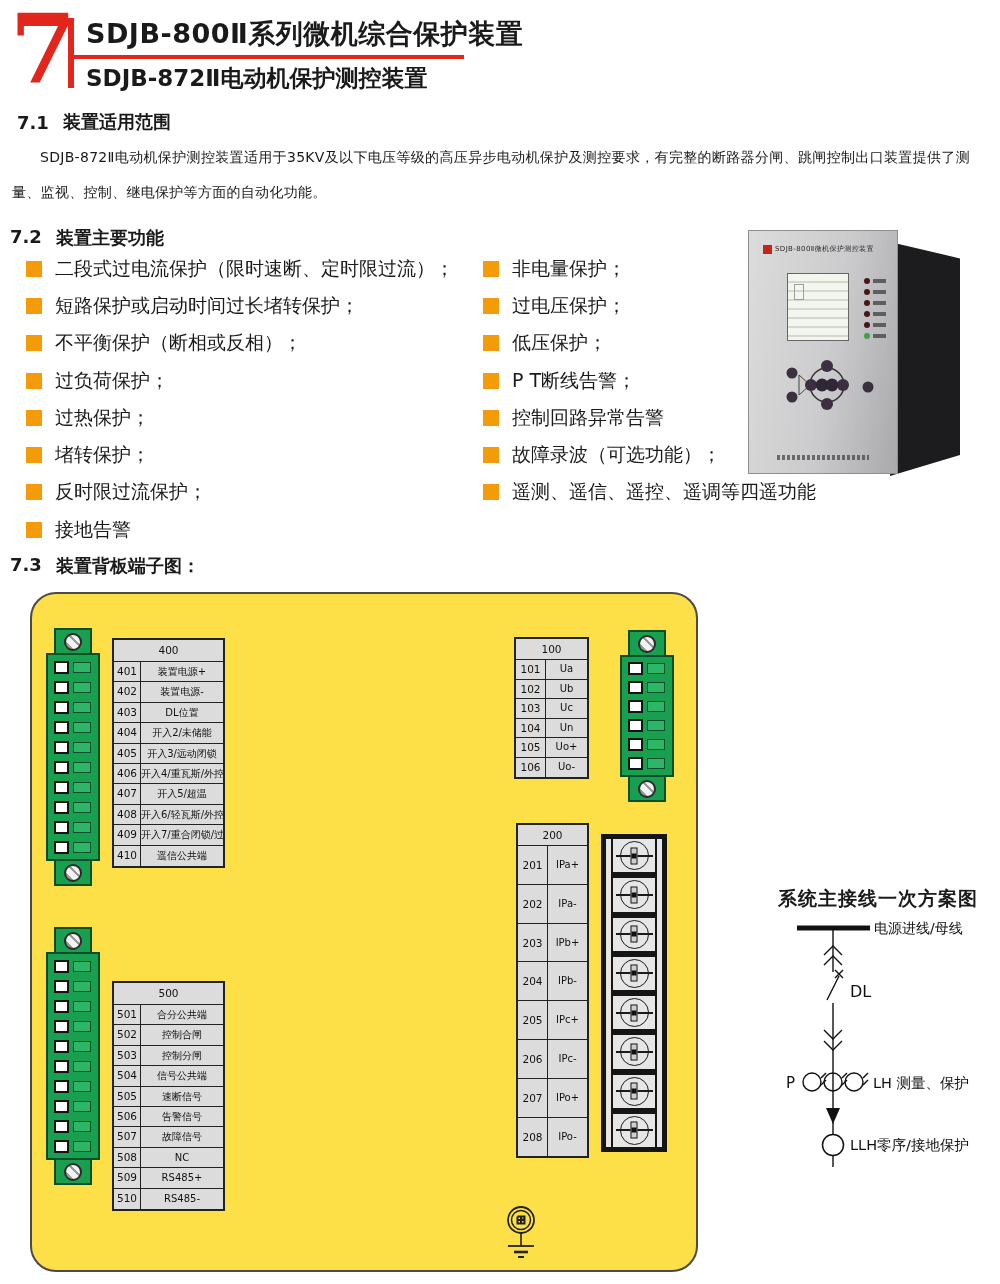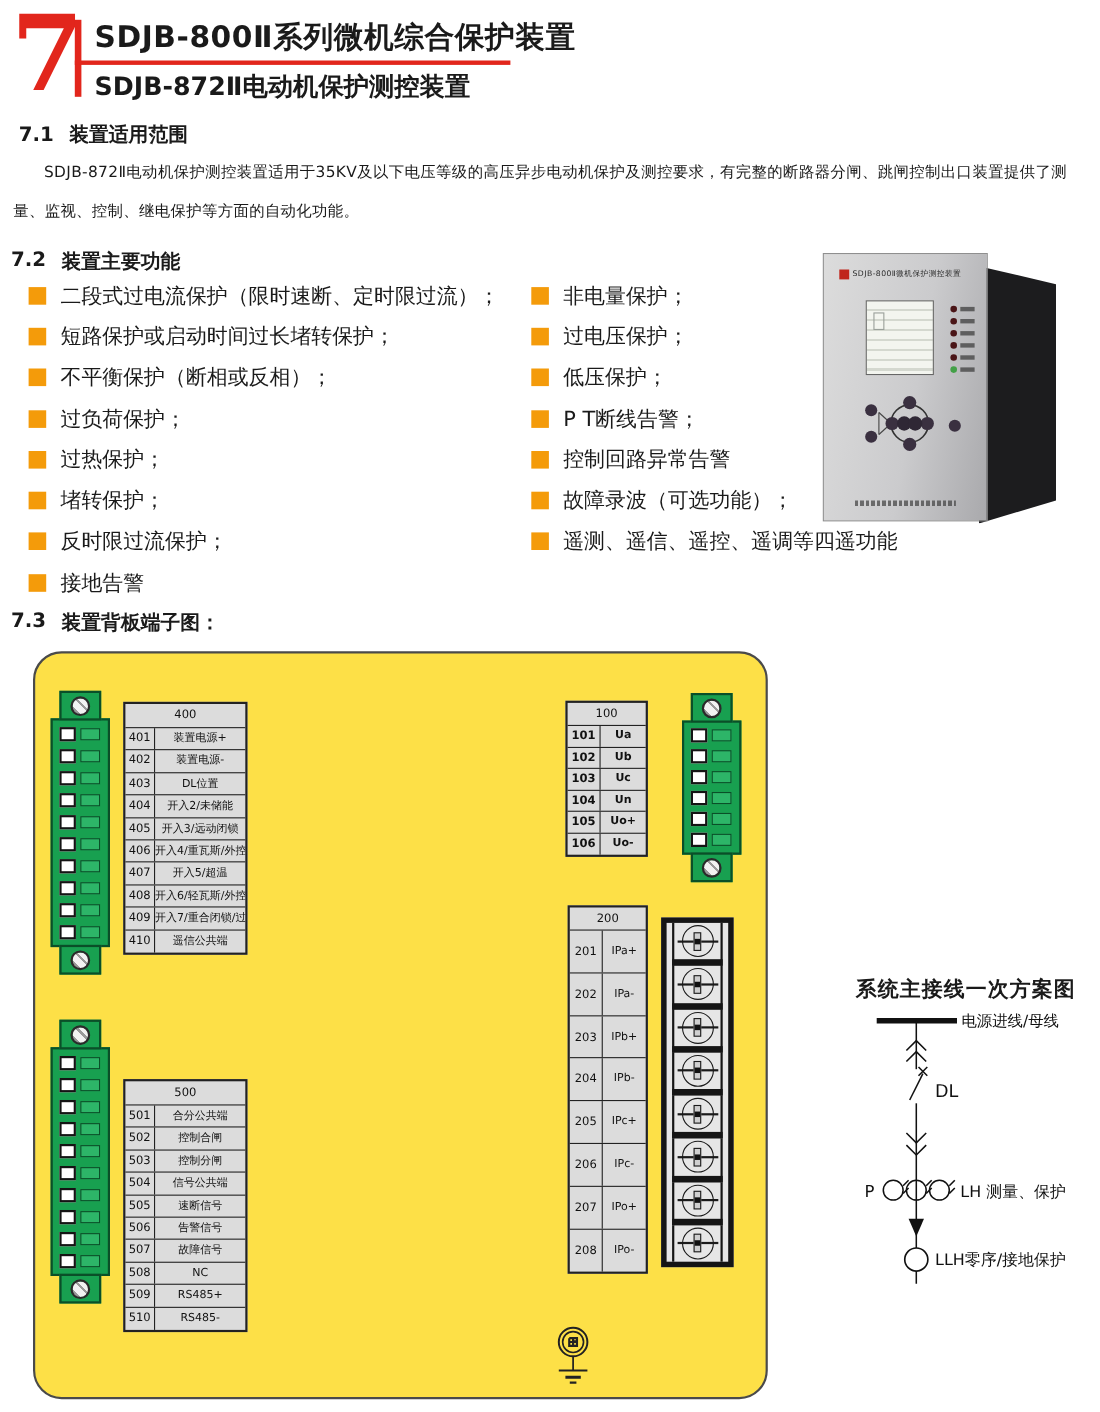--- a/index.html
+++ b/index.html
@@ -67,21 +67,21 @@
   .ttable{position:absolute;background:#dcdcdc;border:2px solid #222;box-sizing:border-box;
     font-size:10.5px;color:#111;}
   .thead{border-bottom:1.5px solid #222;text-align:center;}
   .trow{display:flex;border-bottom:1.5px solid #222;box-sizing:border-box;align-items:stretch;}
   .trow:last-child{border-bottom:none;}
   .tnum{flex:0 0 26px;border-right:1.5px solid #222;text-align:center;}
   .tlabel{flex:1;text-align:center;white-space:nowrap;overflow:hidden;font-size:10px;}
   .tt-400 .thead,.tt-500 .thead{height:21px;line-height:21px;}
   .tt-400 .trow,.tt-500 .trow{height:20.4px;line-height:19px;}
   .tt-100 .thead{height:20px;line-height:20px;}
-  .tt-100 .trow{height:19.5px;line-height:18.5px;font-weight:bold;}
+  .tt-100 .trow{height:19.5px;line-height:18.5px;}
   .tt-100 .tnum,.tt-200 .tnum{flex:0 0 29px;}
   .tt-200 .thead{height:20px;line-height:20px;}
   .tt-200 .trow{height:38.8px;line-height:38px;}
   
   .bstrip{position:absolute;box-sizing:border-box;border:5px solid #151515;background:#e6e6e6;
     display:flex;flex-direction:column;padding:0 3px;}
   .bcell{flex:1;margin:0 2px;border-left:2px solid #151515;border-right:2px solid #151515;
     border-bottom:6px solid #151515;display:flex;align-items:center;justify-content:center;position:relative;}
   .bcell:last-child{border-bottom:none;}
   .bscrew{width:27px;height:27px;border:1.5px solid #1a1a1a;border-radius:50%;position:relative;background:#e6e6e6;}

